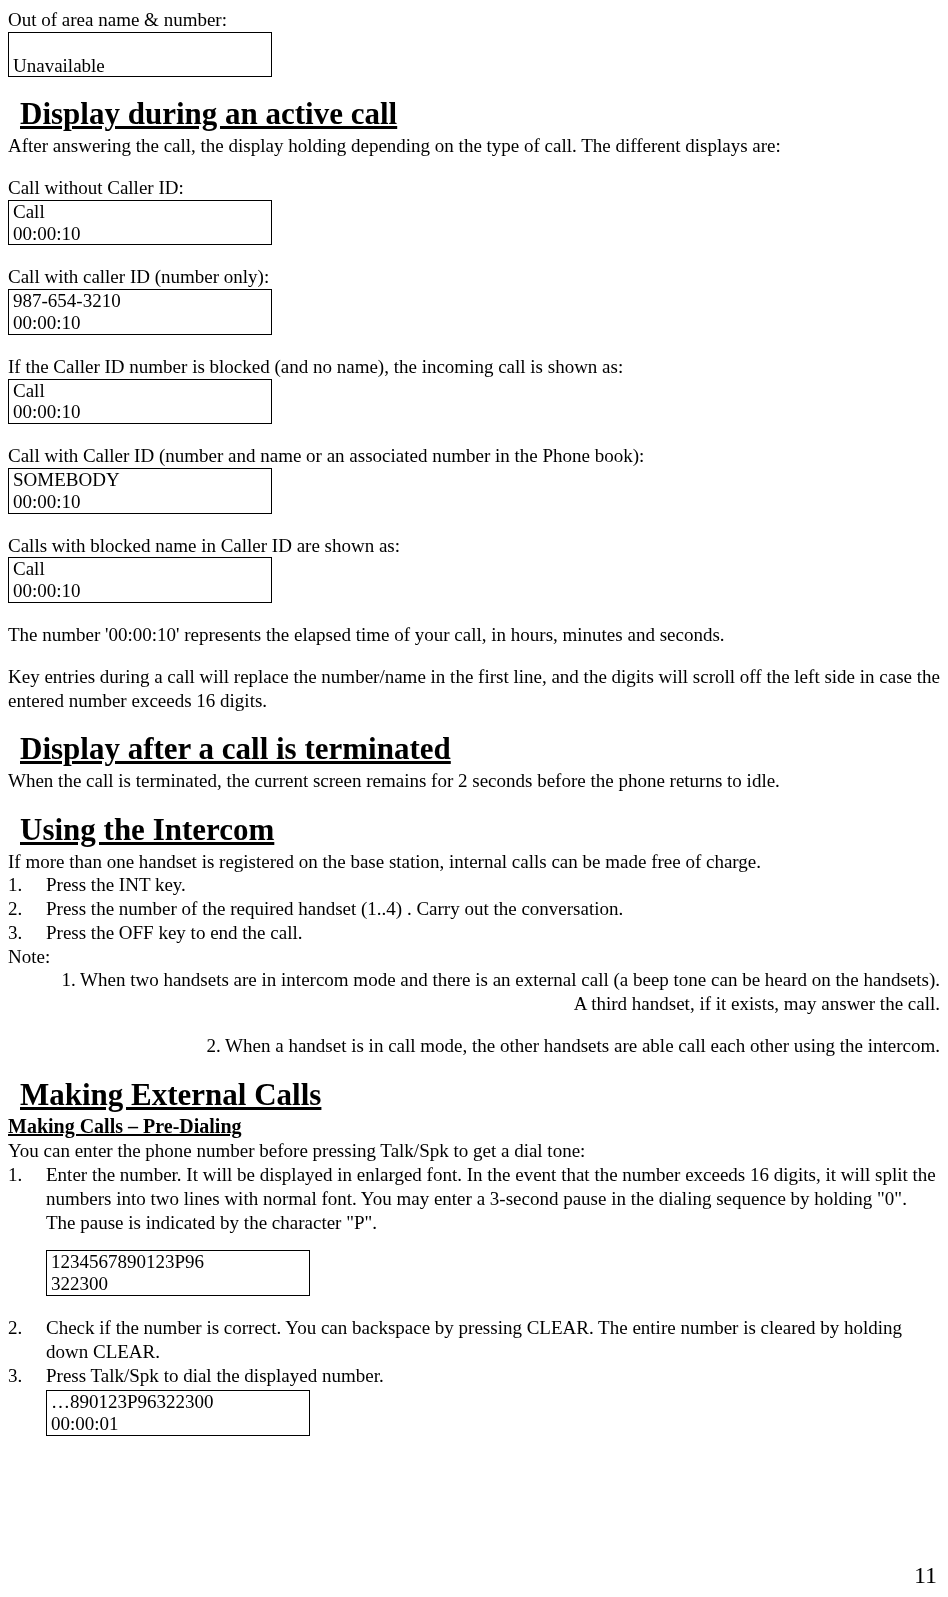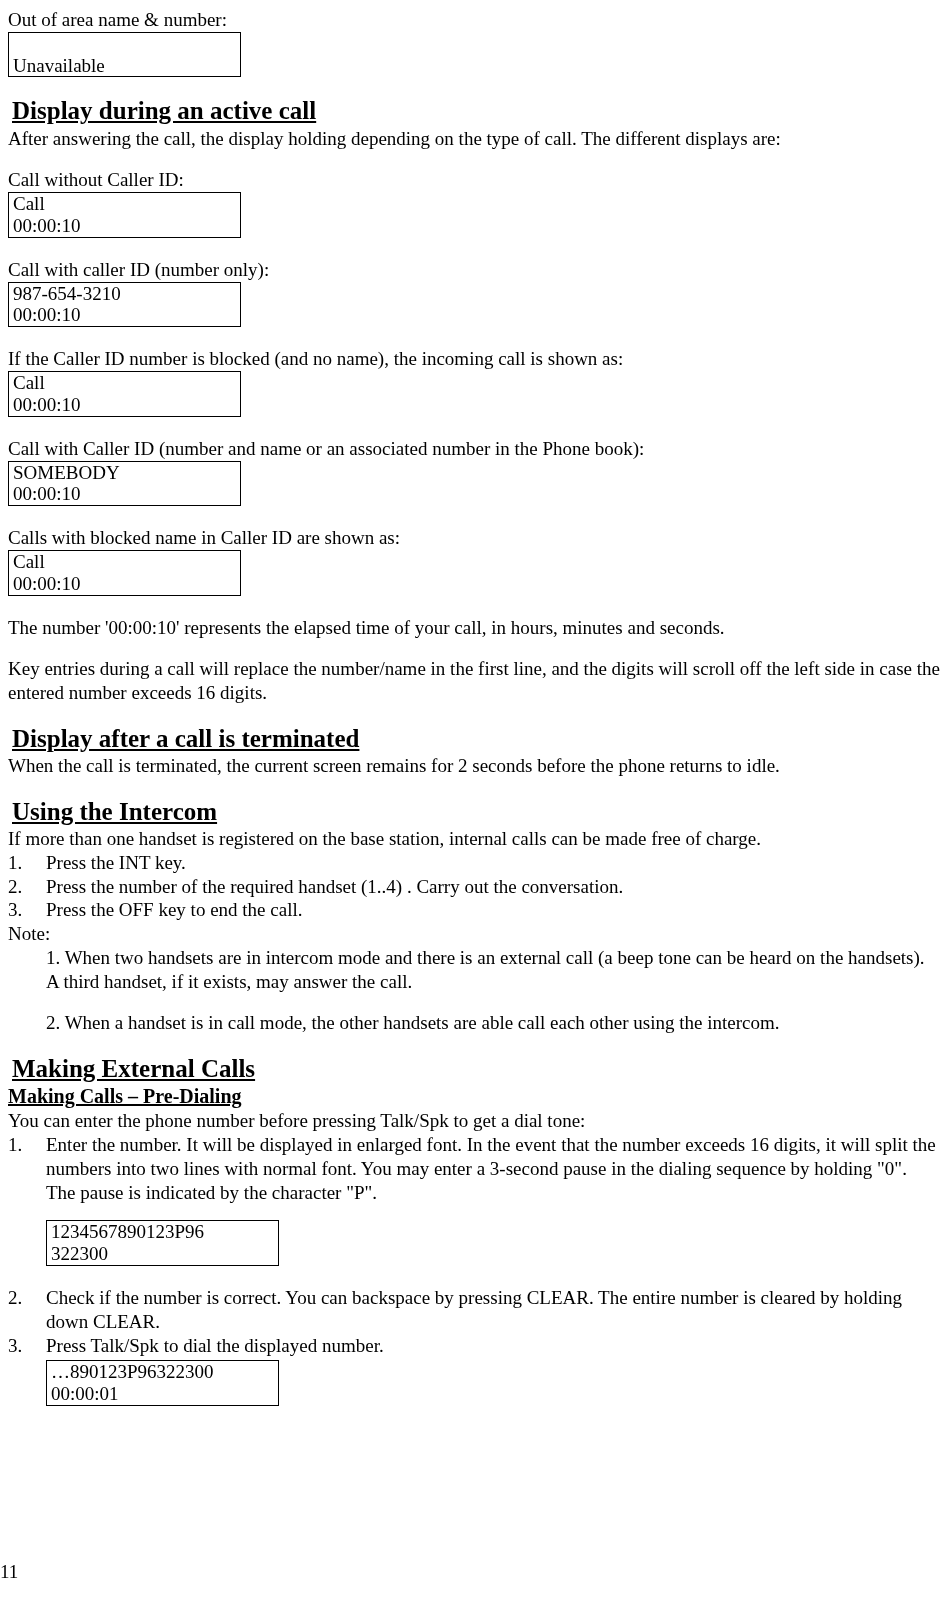--- a/index.html
+++ b/index.html
@@ -7,50 +7,50 @@
     font-size: 19px;
     line-height: 1.25;
     margin: 0;
     padding: 8px 8px 60px 8px;
     width: 948px;
     box-sizing: border-box;
     color: #000;
   }
   .display-box {
     border: 1px solid #000;
-    width: 233px;
+    width: 264px;
     padding: 0 4px;
     margin: 0 0 2px 0;
     box-sizing: border-box;
   }
   .display-box div { line-height: 1.15; }
   h2.section {
-    font-size: 25px;
+    font-size: 31px;
     font-weight: bold;
     text-decoration: underline;
-    margin: 18px 0 0 4px;
+    margin: 18px 0 0 12px;
   }
   h3.sub {
     font-size: 20px;
     font-weight: bold;
     text-decoration: underline;
     margin: 0;
   }
   p { margin: 0; }
   .spacer { height: 18px; }
   .list { margin: 0; }
   .li { display: flex; }
   .li .num { width: 38px; flex-shrink:0; }
   .li .txt { flex: 1; }
-  .note-indent { padding-left: 38px; }
+  .note-indent { padding-left: 38px; text-align: right; }
   .page-num {
     position: absolute;
     left: 0; right:11px;
-    text-align: left;
-    font-size: 19px;
+    text-align: right;
+    font-size: 24px;
   }
   .bold { font-weight: normal; }
 </style>
 </head>
 <body>
 
 <p>Out of area name &amp; number:</p>
 <div class="display-box">
   <div>&nbsp;</div>
   <div>Unavailable</div>

